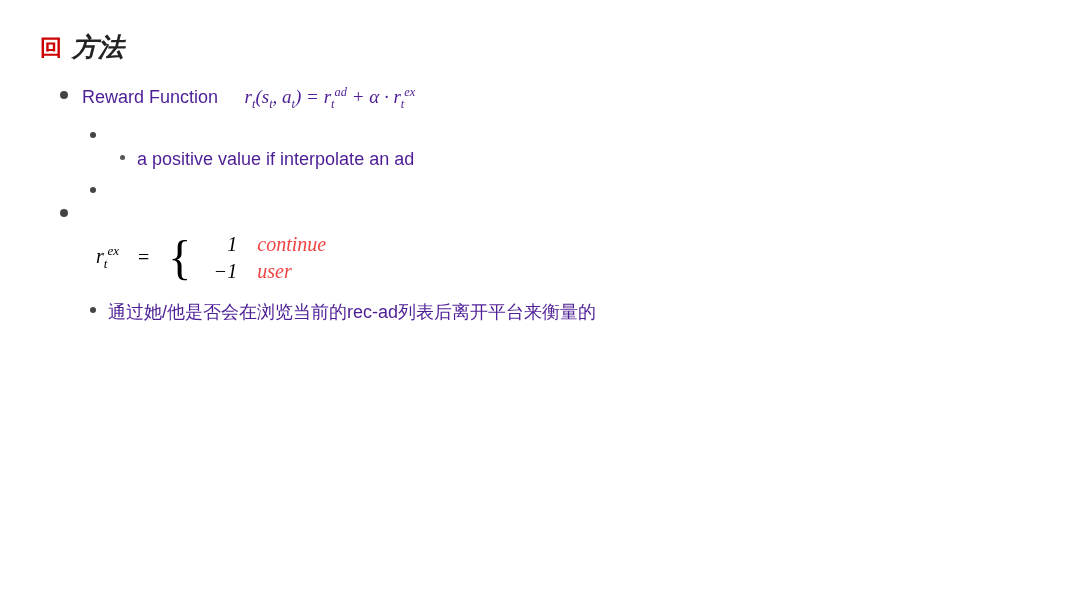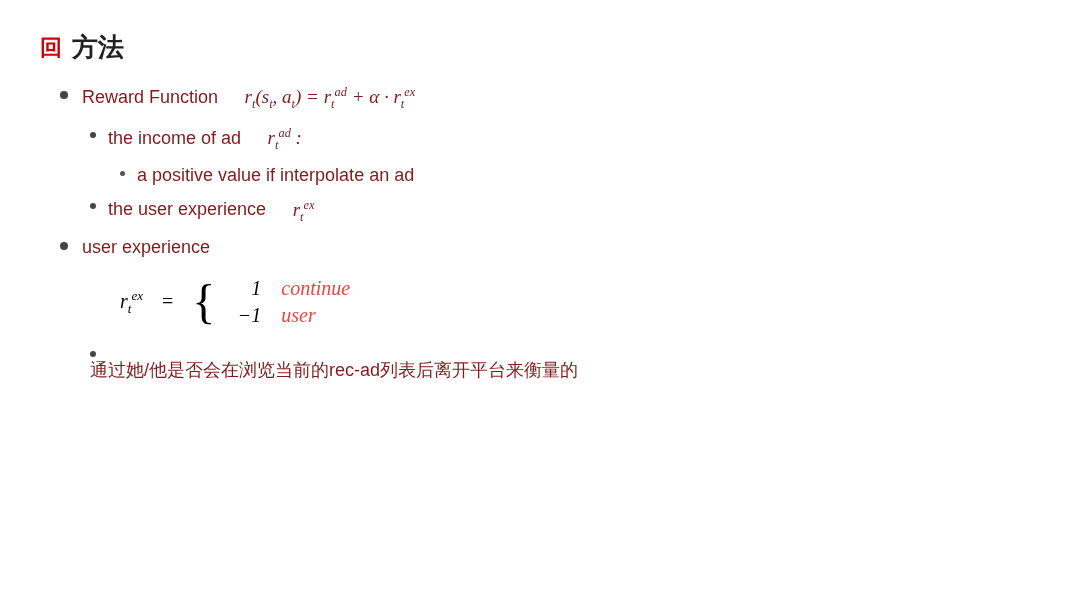--- a/index.html
+++ b/index.html
@@ -35,20 +35,21 @@
       color: #cc0000;
       font-size: 22px;
       margin-right: 10px;
       font-weight: bold;
     }
 
     .title-text {
       font-size: 26px;
       font-weight: bold;
       color: #222;
+      font-style: italic;
     }
 
     .content {
       padding-left: 20px;
     }
 
     .bullet-l1 {
       display: flex;
       align-items: flex-start;
       margin-bottom: 10px;
@@ -79,40 +80,40 @@
       height: 5px;
       border-radius: 50%;
       background: #555;
       flex-shrink: 0;
       margin-top: 9px;
       margin-right: 12px;
     }
 
     .bullet-text {
       font-size: 18px;
-      color: #7f1d1d;
+      color: #4c1d95;
       line-height: 1.5;
     }
 
     .bullet-l2 {
       display: flex;
       align-items: flex-start;
       margin-bottom: 8px;
       padding-left: 30px;
     }
 
     .bullet-l3 {
       display: flex;
       align-items: flex-start;
       margin-bottom: 6px;
       padding-left: 60px;
     }
 
     .formula-block {
-      margin: 16px 0 16px 60px;
+      margin: 16px 0 16px 36px;
       font-family: 'Times New Roman', Times, serif;
       font-size: 20px;
     }
 
     .piecewise {
       display: inline-flex;
       align-items: center;
       gap: 8px;
     }
 
@@ -171,21 +172,20 @@
     .reward-formula {
       font-family: 'Times New Roman', Times, serif;
       font-style: italic;
       font-size: 19px;
       margin-left: 12px;
     }
 
     .last-bullet {
       margin-top: 12px;
       font-size: 17px;
-      flex-direction: column;
     }
   </style>
 </head>
 <body>
 
 <div class="slide-container">
 
   <div class="title-row">
     <span class="title-icon">回</span>
     <span class="title-text">方法</span>
@@ -198,48 +198,35 @@
       <div class="bullet-text">
         <span>Reward Function</span>
         <span class="reward-formula">
           &nbsp;&nbsp;<i>r</i><sub>t</sub>(<i>s</i><sub>t</sub>, <i>a</i><sub>t</sub>) = <i>r</i><sub>t</sub><sup>ad</sup> + α · <i>r</i><sub>t</sub><sup>ex</sup>
         </span>
       </div>
     </div>
 
     <div class="bullet-l2">
       <div class="bullet-dot-sm"></div>
-      <div class="bullet-text">
-        <span>the income of ad</span>
-        <span class="reward-formula">
-          &nbsp;&nbsp;<i>r</i><sub>t</sub><sup>ad</sup> :
-        </span>
-      </div>
     </div>
 
     <div class="bullet-l3">
       <div class="bullet-dot-xs"></div>
       <div class="bullet-text">a positive value if interpolate an ad</div>
     </div>
 
 
     <div class="bullet-l2">
       <div class="bullet-dot-sm"></div>
-      <div class="bullet-text">
-        <span>the user experience</span>
-        <span class="reward-formula">
-          &nbsp;&nbsp;<i>r</i><sub>t</sub><sup>ex</sup>
-        </span>
-      </div>
     </div>
 
 
     <div class="bullet-l1" style="margin-top: 8px;">
       <div class="bullet-dot"></div>
-      <div class="bullet-text">user experience</div>
     </div>
 
     <div class="formula-block">
       <div class="piecewise">
         <span class="piecewise-lhs">
           <i>r</i><sub>t</sub><sup>ex</sup>
         </span>
         <span class="piecewise-eq">&nbsp;=&nbsp;</span>
         <span class="brace">{</span>
         <div class="piecewise-cases">

